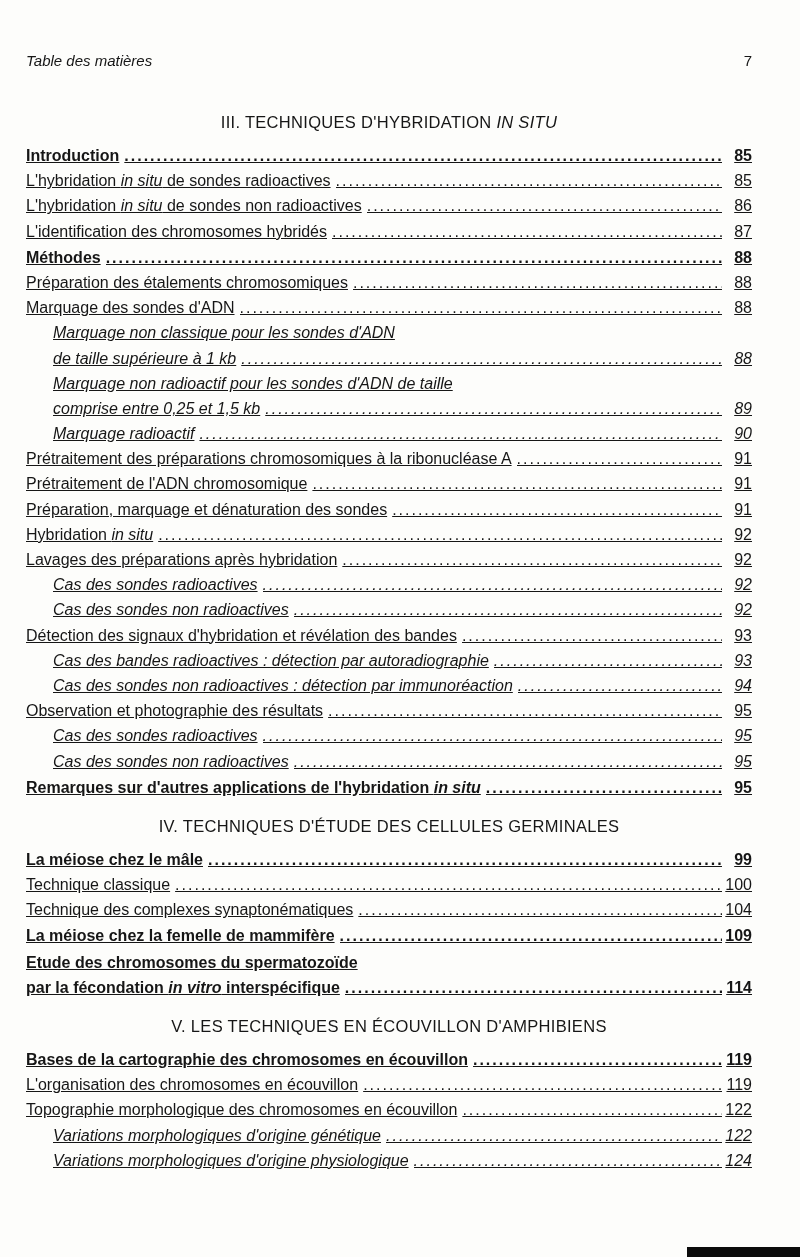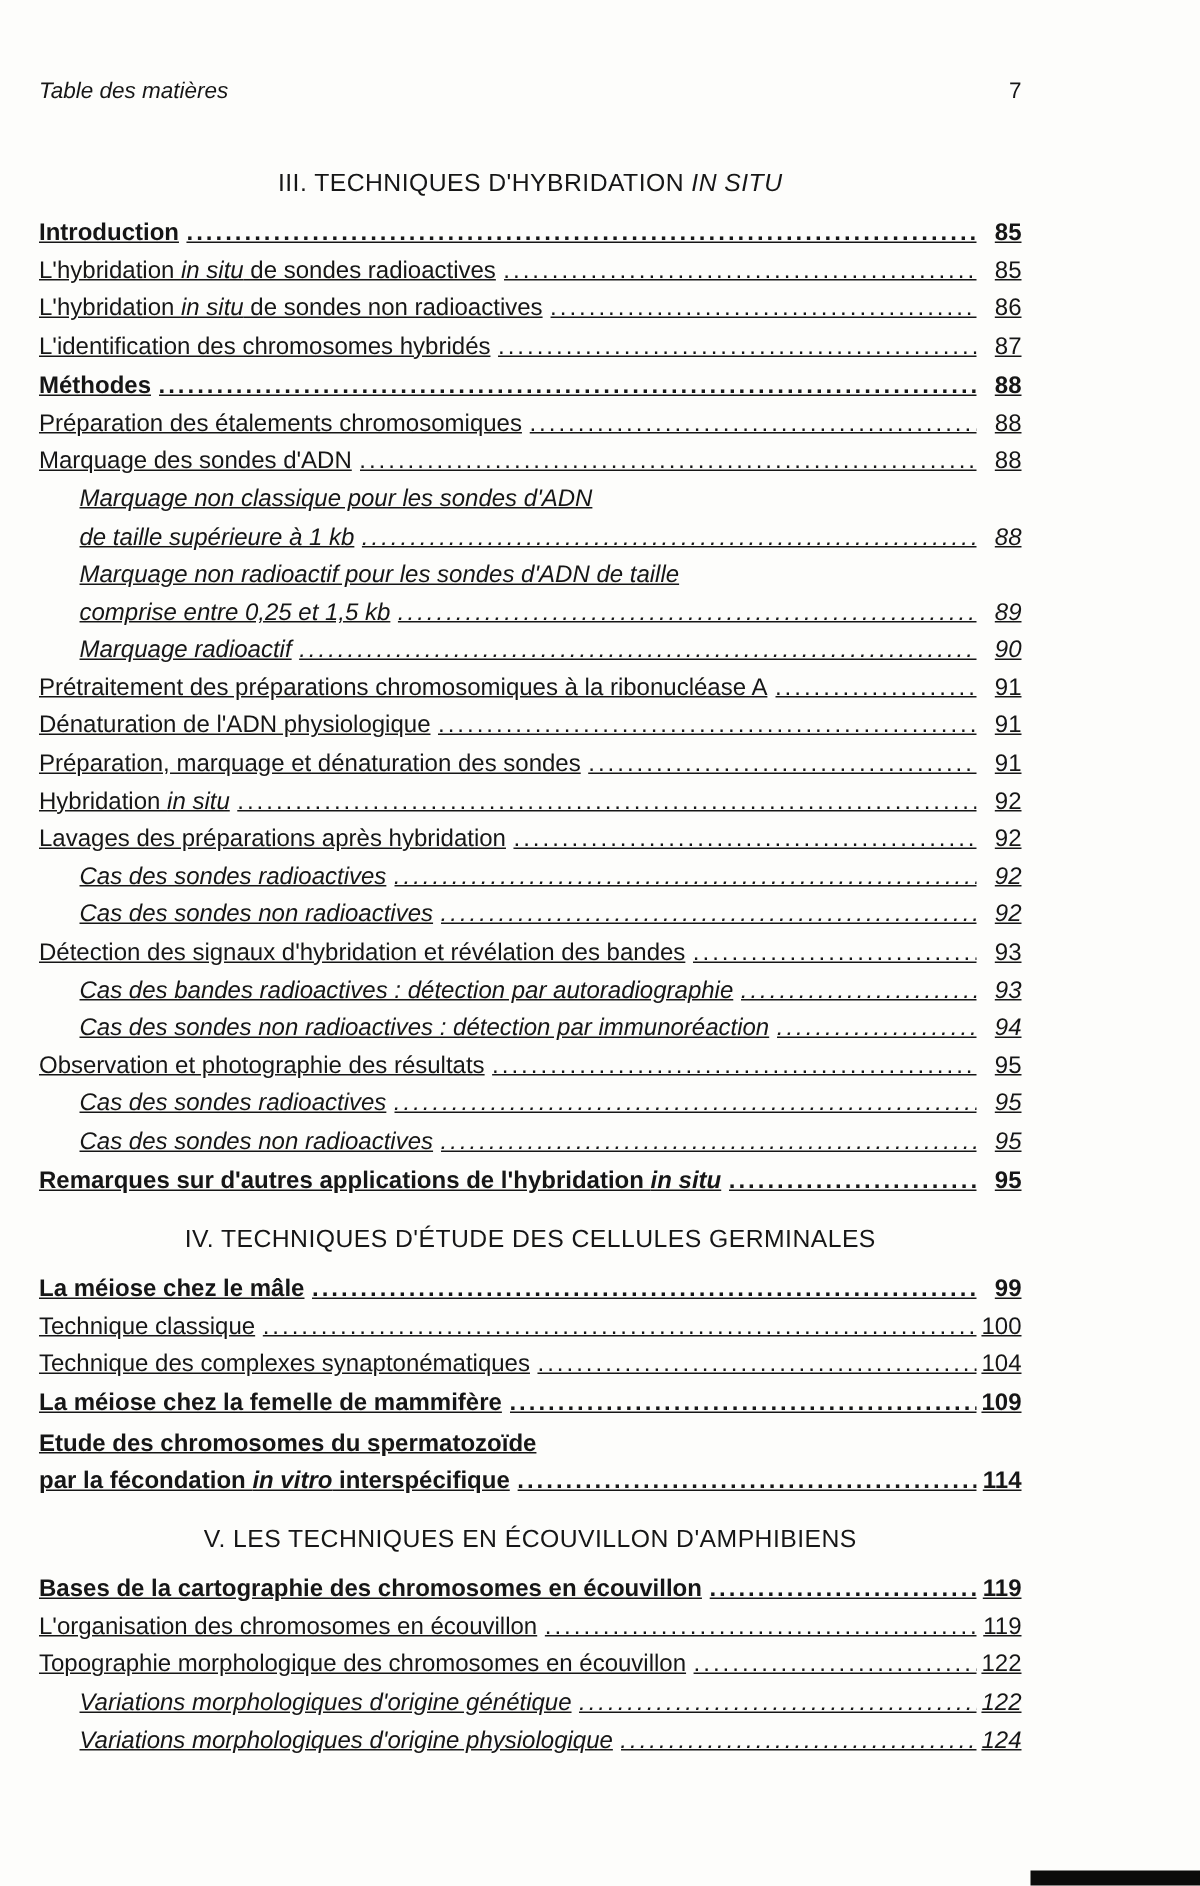--- a/index.html
+++ b/index.html
@@ -9,21 +9,21 @@
     height: 1257px;
     background: #fdfdfb;
     color: #161616;
     font-family: "Liberation Sans", "DejaVu Sans", sans-serif;
     position: relative;
     overflow: hidden;
   }
   .page {
     width: 800px;
     height: 1257px;
-    padding: 52px 119px 0 26px;
+    padding: 52px 48px 0 26px;
     position: relative;
   }
   .running-header {
     display: flex;
     justify-content: space-between;
     align-items: baseline;
     font-size: 15px;
     margin-bottom: 44px;
   }
   .rh-title { font-style: italic; }
@@ -167,21 +167,21 @@
           </div>
           <div class="entry normal">
             <div class="line last">
               <span class="txt">Prétraitement des préparations chromosomiques à la ribonucléase A</span>
               <span class="leader"></span>
               <span class="pagenum">91</span>
             </div>
           </div>
           <div class="entry normal">
             <div class="line last">
-              <span class="txt">Dénaturation de l'ADN physiologique</span>
+              <span class="txt">Prétraitement de l'ADN chromosomique</span>
               <span class="leader"></span>
               <span class="pagenum">91</span>
             </div>
           </div>
           <div class="entry normal">
             <div class="line last">
               <span class="txt">Préparation, marquage et dénaturation des sondes</span>
               <span class="leader"></span>
               <span class="pagenum">91</span>
             </div>

